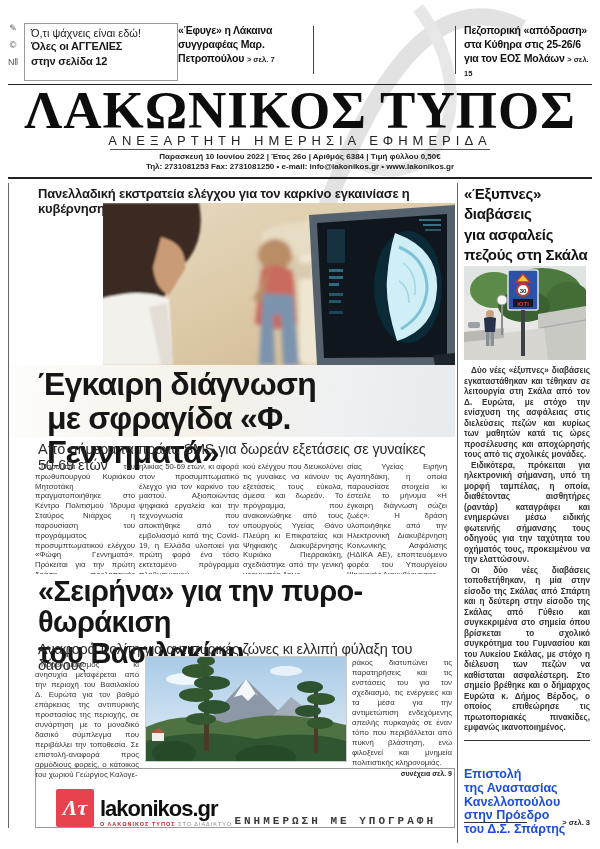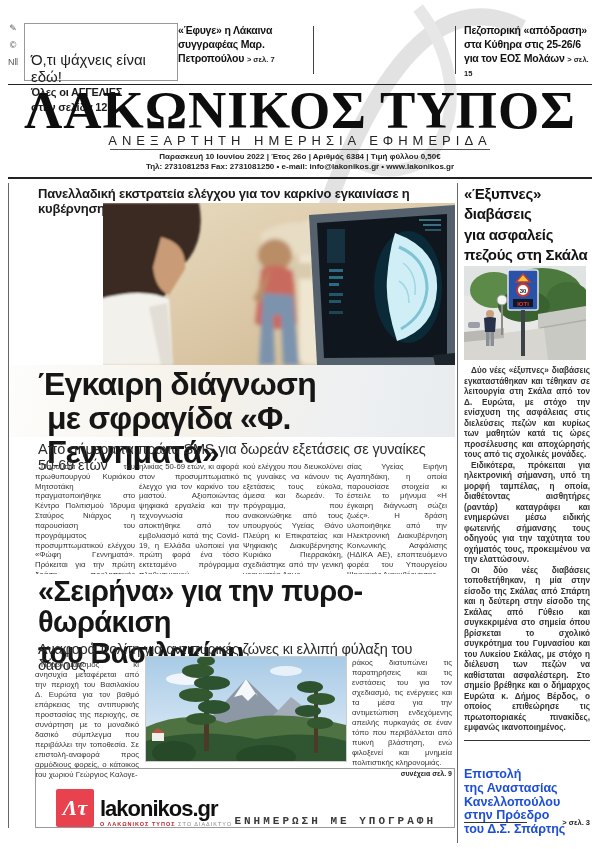--- a/index.html
+++ b/index.html
@@ -4,21 +4,21 @@
 <style>
   html,body{margin:0;padding:0;background:#e9e9e9;}
   .page{position:relative;width:600px;height:849px;margin:0 auto;background:#ffffff;
         font-family:"Liberation Sans",sans-serif;color:#1a1a1a;overflow:hidden;}
   .abs{position:absolute;}
   .pre{white-space:pre-line;}
 
   
   .stamps{left:5px;top:20px;width:16px;font-size:9px;line-height:1.9;color:#555;text-align:center;}
   .classified{left:24px;top:23px;width:140px;height:50px;border:1px solid #999;padding:3px 6px;}
-  .classified .l1{font-size:15px;color:#222;margin-top:24px;}
+  .classified .l1{font-size:11px;color:#222;}
   .classified .l2,.classified .l3{font-size:11px;font-weight:bold;letter-spacing:-0.2px;line-height:1.35;}
   .brief{font-weight:bold;font-size:10.5px;line-height:1.32;letter-spacing:-0.2px;color:#111;}
   .pageref{font-size:7.5px;font-weight:bold;color:#222;letter-spacing:0;}
   .vrule{width:1px;background:#444;}
   .hrule{background:#222;height:1px;}
 
   
   .mast-title{left:0;top:84px;width:100%;text-align:center;font-family:"Liberation Serif",serif;
               font-weight:bold;font-size:53px;letter-spacing:1px;line-height:1.0;color:#0d0d0d;}
   .mast-sub{left:0;top:133px;width:100%;text-align:center;font-size:13px;letter-spacing:5px;color:#222;}

